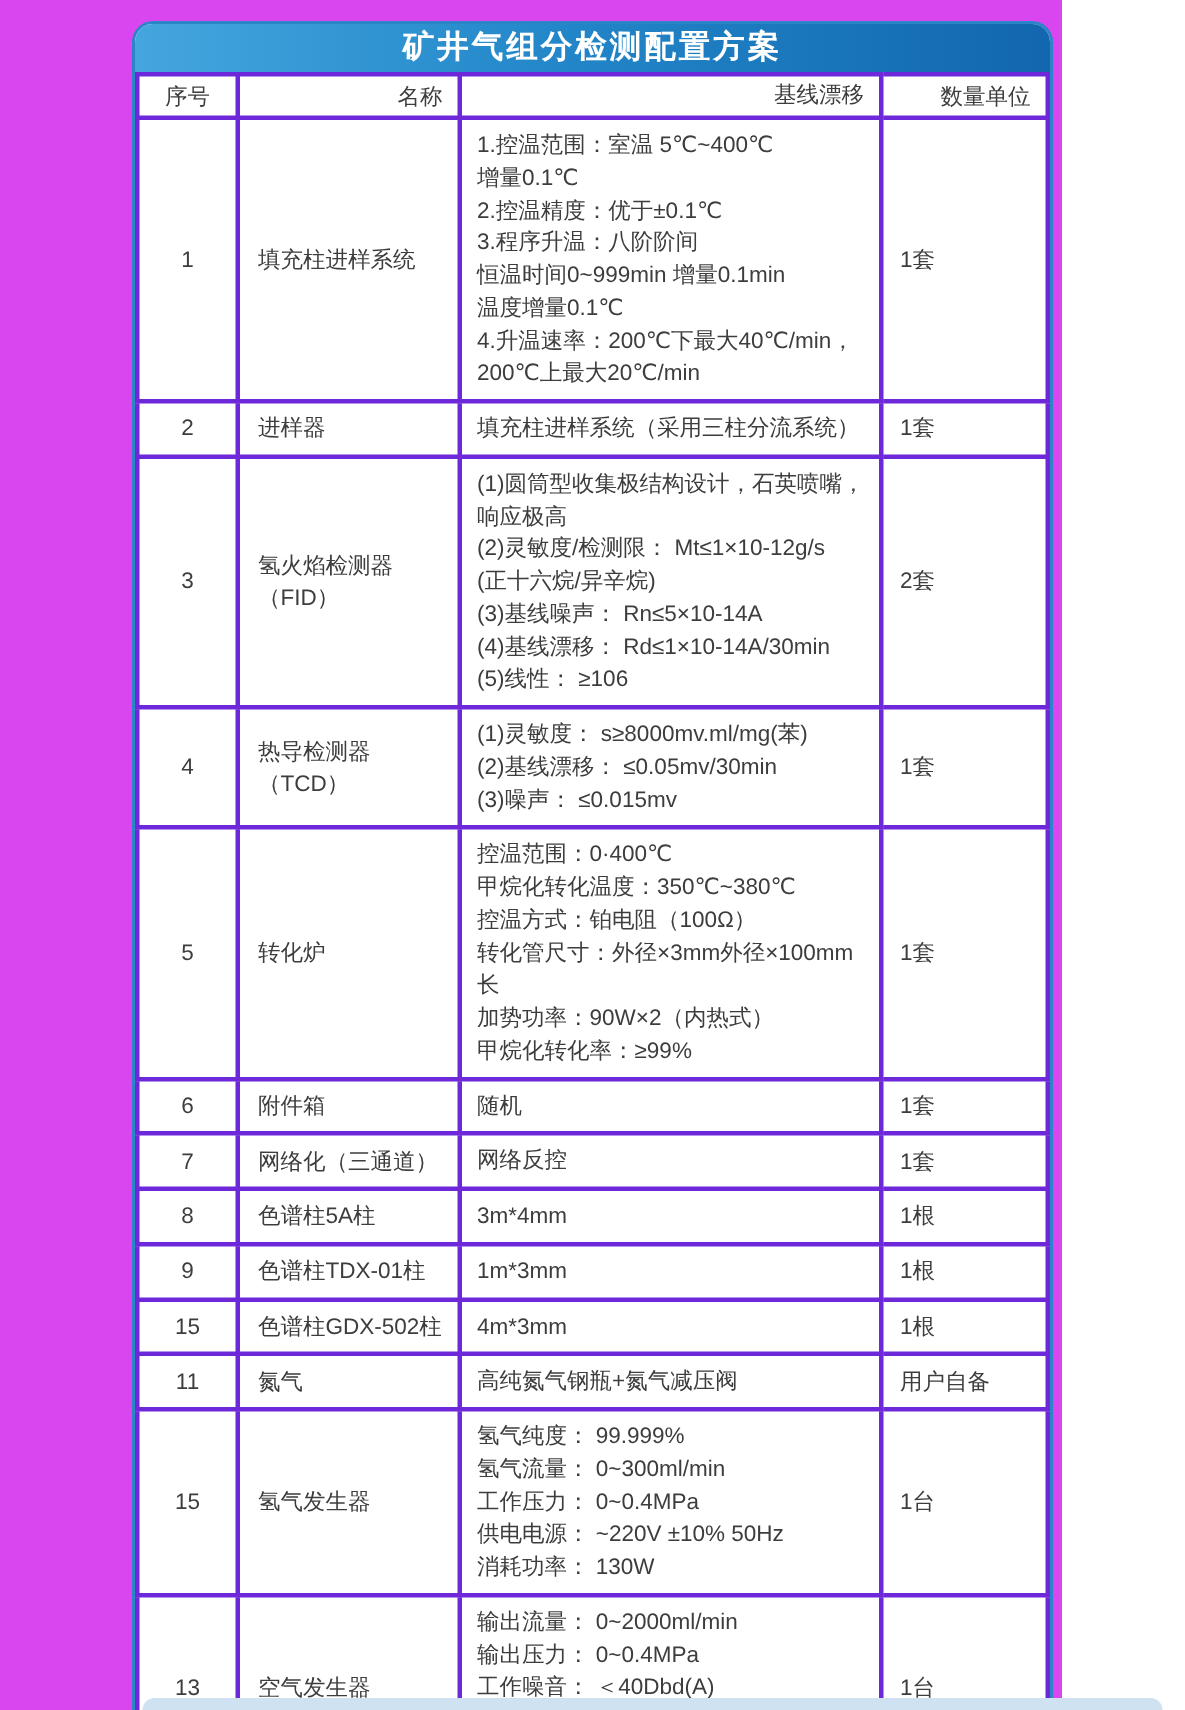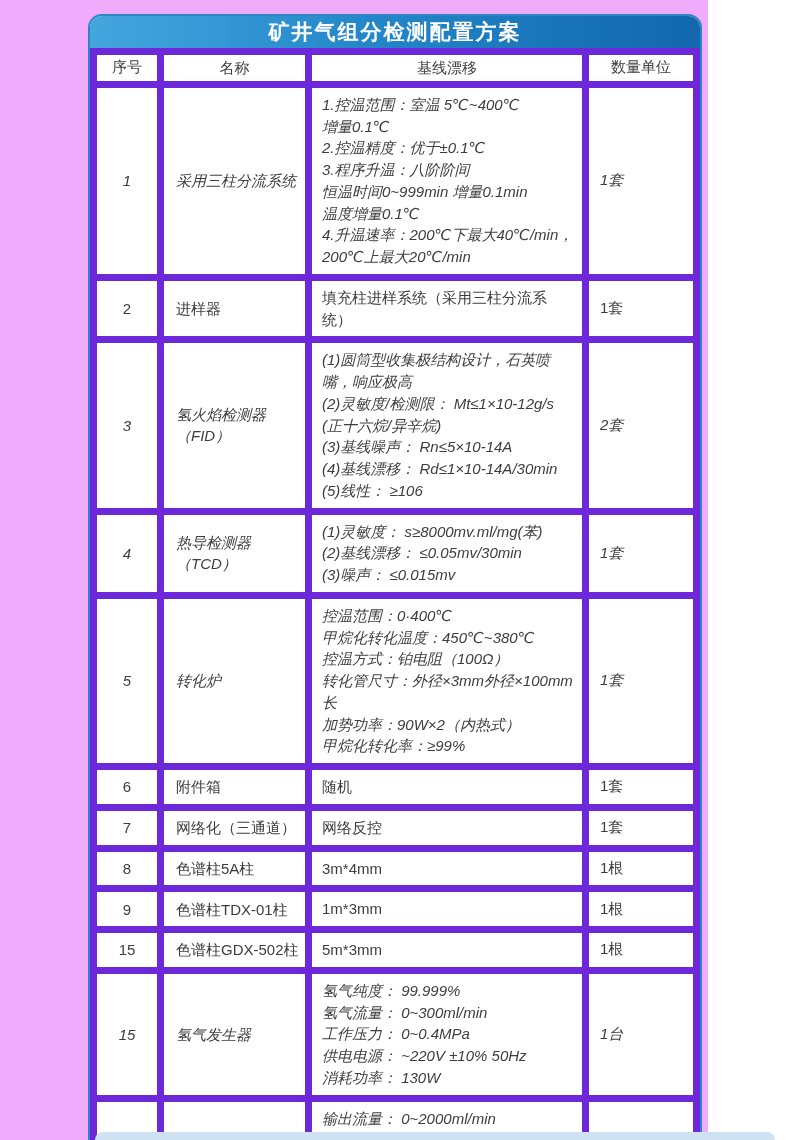--- a/index.html
+++ b/index.html
@@ -1,21 +1,21 @@
 <!DOCTYPE html>
 <html><head>
 <meta charset="utf-8">
 <style>
   html,body { margin:0; padding:0; background:#ffffff; }
   body {
     width:790px; height:1140px; overflow:hidden;
     font-family:"Liberation Sans","DejaVu Sans",sans-serif;
     color:#3d3d3d;
   }
-  .sheet { position:relative; width:708px; height:1140px; background:#f0abfc; }
+  .sheet { position:relative; width:708px; height:1140px; background:#d946ef; }
 
   .panel {
     position:absolute; left:88px; top:14px; width:614px;
     box-sizing:border-box;
     border:2px solid #2b85c6;
     border-radius:14px;
     overflow:hidden;
     background:#ffffff;
   }
 
@@ -32,36 +32,36 @@
 
   table.spec-table {
     width:100%;
     border-collapse:collapse;
     table-layout:fixed;
     font-size:15px;
     color:#3d3d3d;
     background:#ffffff;
   }
   .spec-table th, .spec-table td {
-    border:7px solid #6d28d9;
+    border:3px solid #6d28d9;
     vertical-align:middle;
     box-sizing:border-box;
   }
   .spec-table th {
     font-weight:normal;
     height:29px;
-    text-align:center;
+    text-align:right;
     padding:2px 10px;
   }
   .c-no   { width:67px; text-align:center; padding:4px 2px; }
   th.c-no { text-align:center; }
   .c-name { width:148px; text-align:left; padding:4px 6px 4px 12px; line-height:1.4; }
   .c-spec { text-align:left; padding:6px 8px 6px 10px; white-space:pre-line; line-height:1.45; }
   .c-qty  { width:111px; text-align:left; padding:4px 6px 4px 11px; }
-  tr.r-tall td { vertical-align:middle;font-style:italic; }
+  tr.r-tall td { vertical-align:middle; }
   tr.r-sm td { height:31px; }
   tr.r-md td { height:36px; }
 
   .bottom-strip {
     position:absolute;
     left:95px; top:1132px;
     width:680px; height:10px;
     background:#cfe2f1;
     border-radius:8px 8px 0 0;
   }
@@ -83,21 +83,21 @@
         <tr>
           <th class="c-no">序号</th>
           <th class="c-name">名称</th>
           <th class="c-spec">基线漂移</th>
           <th class="c-qty">数量单位</th>
         </tr>
       </thead>
       <tbody>
         <tr class="r-tall">
           <td class="c-no">1</td>
-          <td class="c-name">采用三柱分流系统</td>
+          <td class="c-name">填充柱进样系统</td>
           <td class="c-spec">1.控温范围：室温 5℃~400℃
 增量0.1℃
 2.控温精度：优于±0.1℃
 3.程序升温：八阶阶间
 恒温时间0~999min 增量0.1min
 温度增量0.1℃
 4.升温速率：200℃下最大40℃/min，
 200℃上最大20℃/min</td>
           <td class="c-qty">1套</td>
         </tr>
@@ -123,21 +123,21 @@
           <td class="c-name">热导检测器（TCD）</td>
           <td class="c-spec">(1)灵敏度： s≥8000mv.ml/mg(苯)
 (2)基线漂移： ≤0.05mv/30min
 (3)噪声： ≤0.015mv</td>
           <td class="c-qty">1套</td>
         </tr>
         <tr class="r-tall">
           <td class="c-no">5</td>
           <td class="c-name">转化炉</td>
           <td class="c-spec">控温范围：0·400℃
-甲烷化转化温度：450℃~380℃
+甲烷化转化温度：350℃~380℃
 控温方式：铂电阻（100Ω）
 转化管尺寸：外径×3mm外径×100mm长
 加势功率：90W×2（内热式）
 甲烷化转化率：≥99%</td>
           <td class="c-qty">1套</td>
         </tr>
         <tr class="r-sm">
           <td class="c-no">6</td>
           <td class="c-name">附件箱</td>
           <td class="c-spec">随机</td>
@@ -157,22 +157,28 @@
         </tr>
         <tr class="r-sm">
           <td class="c-no">9</td>
           <td class="c-name">色谱柱TDX-01柱</td>
           <td class="c-spec">1m*3mm</td>
           <td class="c-qty">1根</td>
         </tr>
         <tr class="r-sm">
           <td class="c-no">15</td>
           <td class="c-name">色谱柱GDX-502柱</td>
-          <td class="c-spec">5m*3mm</td>
+          <td class="c-spec">4m*3mm</td>
           <td class="c-qty">1根</td>
+        </tr>
+        <tr class="r-sm">
+          <td class="c-no">11</td>
+          <td class="c-name">氮气</td>
+          <td class="c-spec">高纯氮气钢瓶+氮气减压阀</td>
+          <td class="c-qty">用户自备</td>
         </tr>
         <tr class="r-tall">
           <td class="c-no">15</td>
           <td class="c-name">氢气发生器</td>
           <td class="c-spec">氢气纯度： 99.999%
 氢气流量： 0~300ml/min
 工作压力： 0~0.4MPa
 供电电源： ~220V ±10% 50Hz
 消耗功率： 130W</td>
           <td class="c-qty">1台</td>

